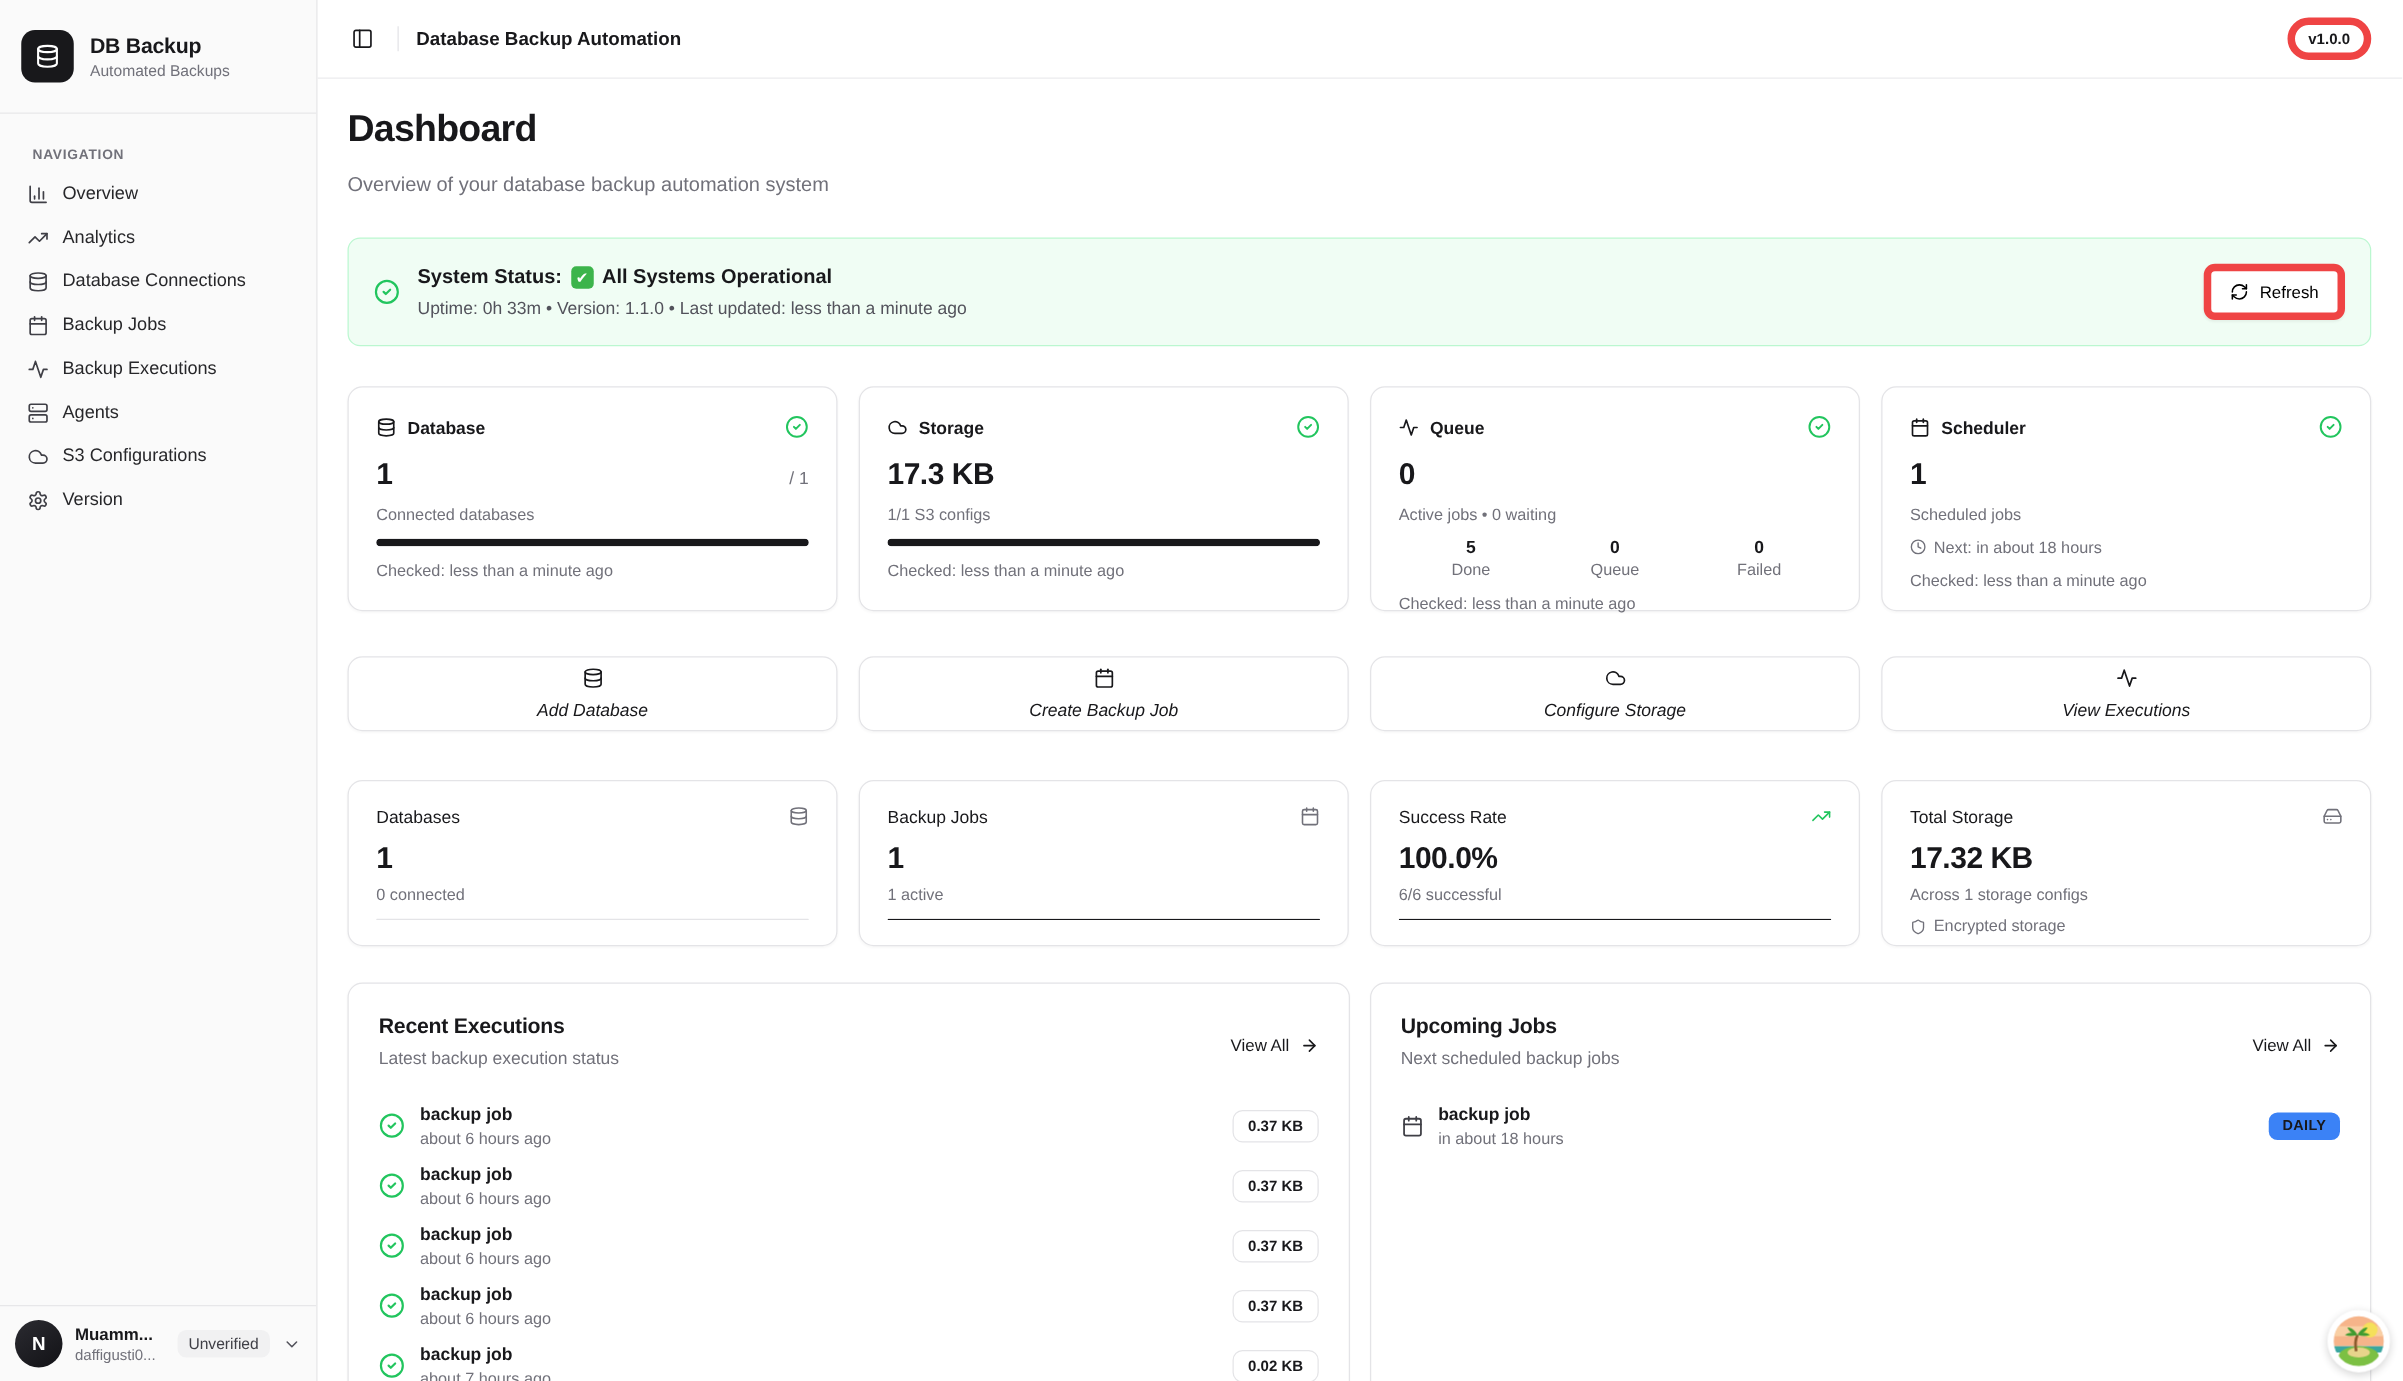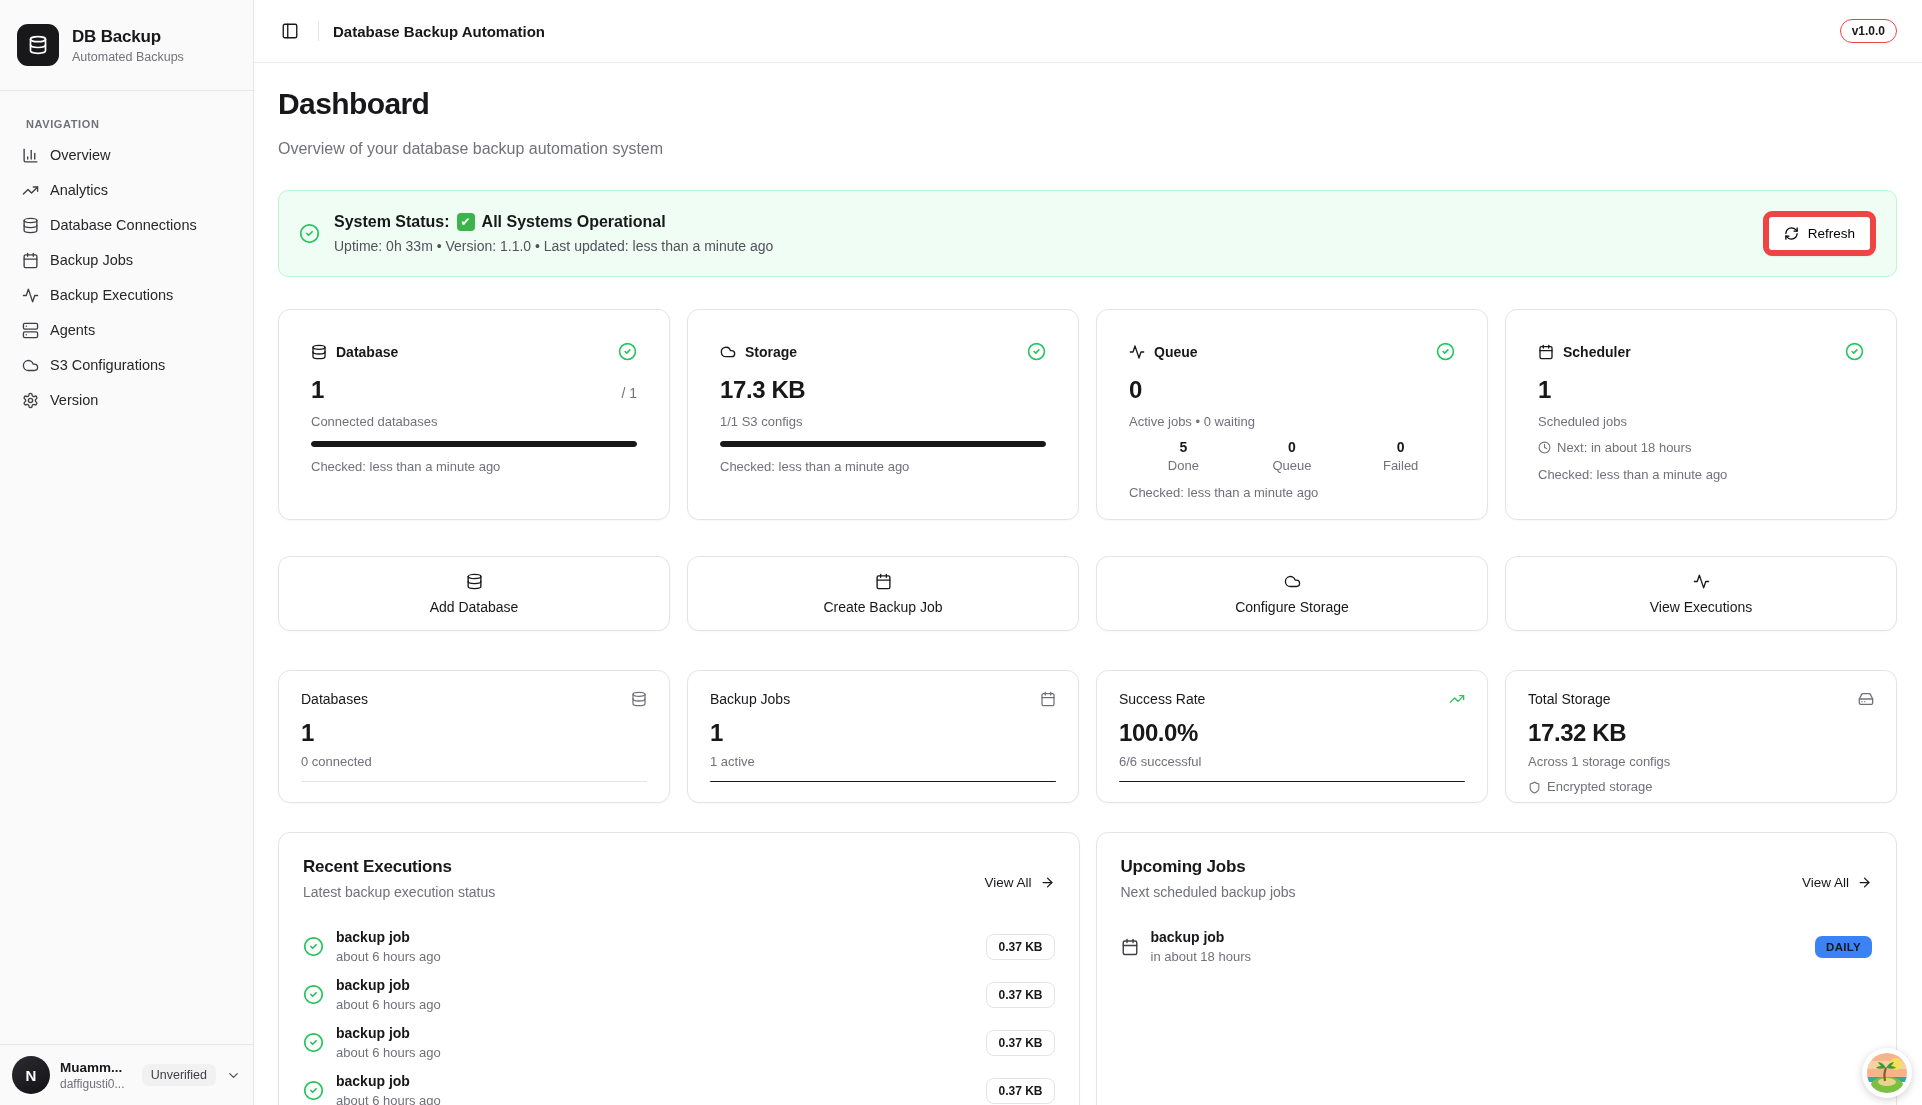--- a/index.html
+++ b/index.html
@@ -29,21 +29,21 @@
   .user-badge { margin-left:auto; font-size:12.5px; color:#3f3f46; background:#f1f1f2; border-radius:7px; padding:4px 9px; }
   .chev { width:15px; height:15px; color:#52525b; }
 
   
   .main { flex:1; display:flex; flex-direction:column; min-width:0; }
   .topbar { height:63px; border-bottom:1px solid #ececee; display:flex; align-items:center; padding:0 25px 0 22px; gap:14px; }
   .panel-btn { width:28px; height:28px; display:flex; align-items:center; justify-content:center; border-radius:6px; cursor:pointer; color:#18181b; }
   .panel-btn .ic { width:18px; height:18px; stroke-width:1.8; }
   .topbar-div { width:1px; height:20px; background:#e4e4e7; }
   .topbar-title { font-size:15px; font-weight:600; }
-  .ver-badge { margin-left:auto; font-size:12px; font-weight:600; border:1px solid #ef4444; border-radius:999px; padding:4px 11px; background:#fff; }
+  .ver-badge { margin-left:auto; font-size:12px; font-weight:600; border:6px solid #ef4444; border-radius:999px; padding:4px 11px; background:#fff; }
 
   .content { padding:24px 25px 0 24px; flex:1; overflow:hidden; }
   .page-title { font-size:30px; font-weight:700; letter-spacing:-0.6px; }
   .page-sub { font-size:16px; color:#71717a; margin-top:19px; }
 
   
   .banner { margin-top:32px; background:#f0fdf4; border:1px solid #bbf7d0; border-radius:10px; padding:20px 20px; display:flex; align-items:center; gap:14px; }
   .banner .chk { width:21px; height:21px; color:#22c55e; flex:none; }
   .banner-title { font-size:16px; font-weight:700; display:flex; align-items:center; gap:7px; }
   .emoji-check { width:18px; height:18px; background:#3cb44b; border-radius:4px; color:#fff; font-size:12px; font-weight:700; display:inline-flex; align-items:center; justify-content:center; }
@@ -52,41 +52,41 @@
   .refresh-btn .ic { width:15px; height:15px; }
 
   
   .grid4 { display:grid; grid-template-columns:repeat(4,1fr); gap:17px; }
   .grid2 { display:grid; grid-template-columns:repeat(2,1fr); gap:16px; }
 
   .card { background:#fff; border:1px solid #e4e4e7; border-radius:12px; box-shadow:0 1px 2px rgba(0,0,0,.03); }
 
   
   .stat-cards { margin-top:32px; }
-  .scard { padding:32px; height:211px; display:flex; flex-direction:column; }
+  .scard { padding:22px; height:180px; display:flex; flex-direction:column; }
   .scard-head { display:flex; align-items:center; gap:9px; }
   .scard-head .t-ic { width:16px; height:16px; color:#18181b; stroke-width:2; }
   .scard-title { font-size:14px; font-weight:600; }
   .scard-head .chk { margin-left:auto; width:19px; height:19px; color:#22c55e; }
   .scard-valrow { display:flex; align-items:baseline; margin-top:15px; }
   .scard-val { font-size:24px; font-weight:700; letter-spacing:-0.4px; }
   .scard-valsuf { margin-left:auto; font-size:14px; color:#71717a; }
   .scard-sub { font-size:13px; color:#71717a; margin-top:10px; }
   .pbar { height:6px; border-radius:999px; background:#e4e4e7; margin-top:12px; overflow:hidden; }
   .pbar > div { height:100%; background:#18181b; border-radius:999px; }
   .scard-checked { font-size:13px; color:#71717a; margin-top:12px; }
   .qstats { display:grid; grid-template-columns:repeat(3,1fr); margin-top:10px; text-align:center; }
   .qstat-v { font-size:14px; font-weight:700; }
   .qstat-l { font-size:13px; color:#71717a; margin-top:3px; }
   .next-row { display:flex; align-items:center; gap:6px; font-size:13px; color:#71717a; margin-top:11px; }
   .next-row .ic { width:13px; height:13px; }
 
   
   .actions { margin-top:36px; }
-  .action-btn { height:75px; display:flex; flex-direction:column; align-items:center; justify-content:center; gap:9px; cursor:pointer; }
+  .action-btn { height:60px; display:flex; flex-direction:column; align-items:center; justify-content:center; gap:9px; cursor:pointer;font-style:italic; }
   .action-btn .ic { width:17px; height:17px; stroke-width:1.9; }
   .action-label { font-size:14px; font-weight:500; }
 
   
   .metrics { margin-top:39px; }
   .mcard { padding:20px 22px; height:133px; display:flex; flex-direction:column; }
   .mcard-head { display:flex; align-items:center; }
   .mcard-title { font-size:14px; font-weight:500; }
   .mcard-head .t-ic { margin-left:auto; width:16px; height:16px; color:#71717a; stroke-width:1.9; }
   .mcard-head .t-ic.green { color:#22c55e; }

